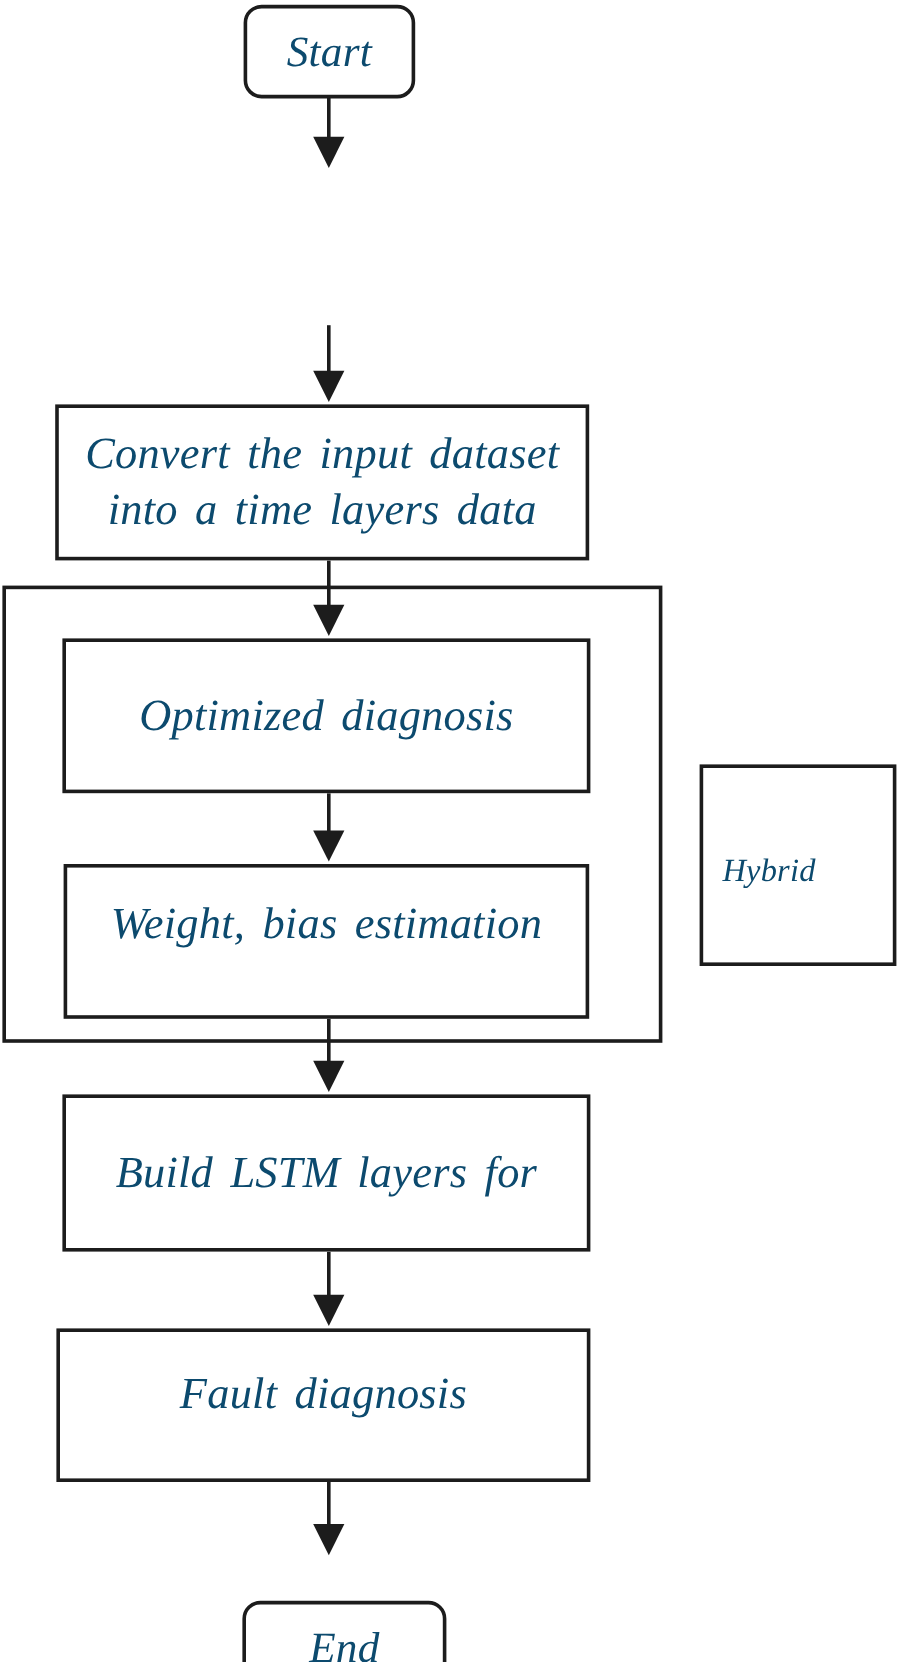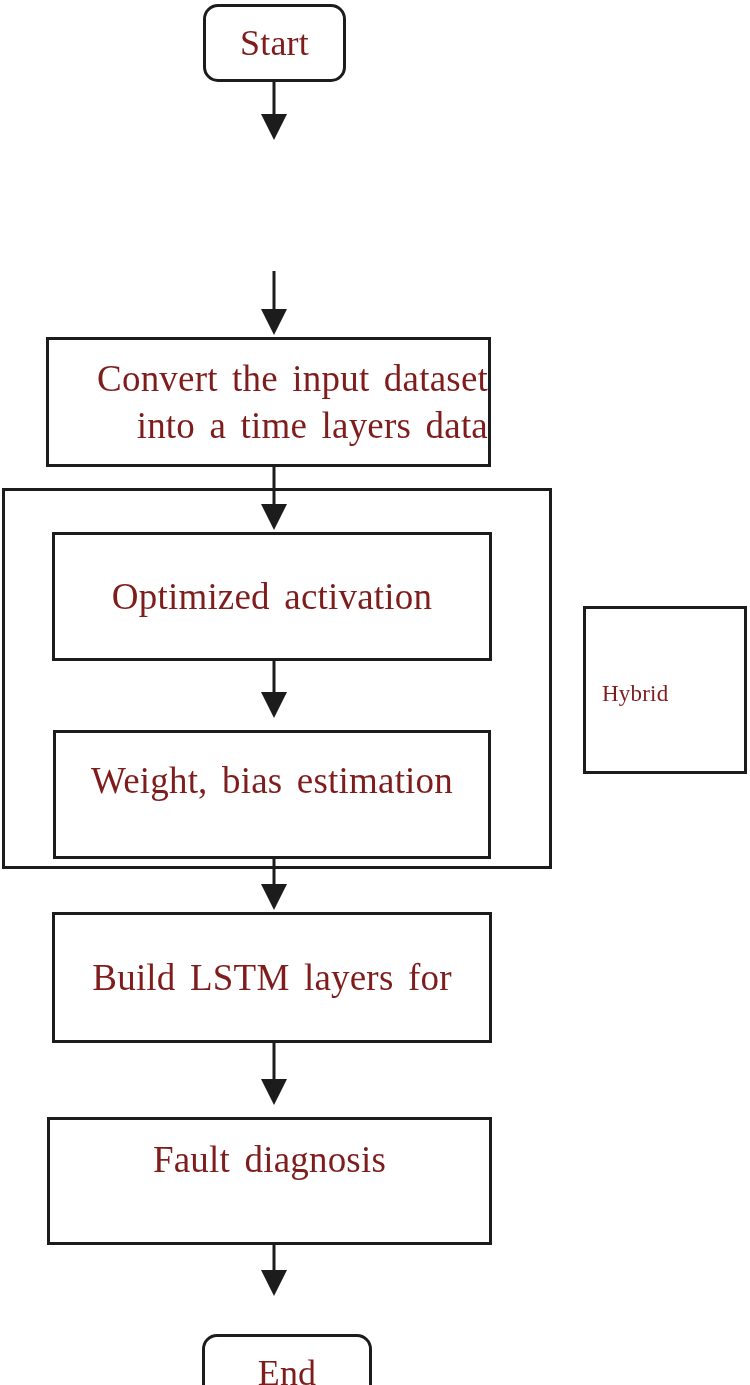--- a/index.html
+++ b/index.html
@@ -6,22 +6,23 @@
     margin: 0;
     padding: 0;
     background: #ffffff;
   }
   #stage {
     position: relative;
     width: 750px;
     height: 1385px;
     background: #ffffff;
     font-family: "Liberation Serif", "DejaVu Serif", serif;
-    color: #7f1d1d;
+    color: #0c4a6e;
     overflow: hidden;
+    font-style: italic;
   }
   #arrows {
     position: absolute;
     left: 0;
     top: 0;
     width: 750px;
     height: 1385px;
   }
   .node {
     position: absolute;
@@ -37,45 +38,45 @@
     line-height: 47px;
     word-spacing: 5px;
     letter-spacing: 0.2px;
   }
   .terminator {
     border-radius: 15px;
     font-size: 36px;
   }
   .top-align {
     justify-content: flex-start;
-    margin-top: 10px;
   }
   .container-frame {
     position: absolute;
     box-sizing: border-box;
     border: 3px solid #1c1c1c;
     background: transparent;
   }
   .label-box {
     align-items: flex-start;
     text-align: left;
-    font-size: 23px;
+    font-size: 27px;
     line-height: 48px;
+    margin-top: 31px;
   }
 
   
   #node-start   { left: 203px; top: 4px;    width: 143px; height: 78px; }
   #node-load    { left: 44px;  top: 142px;  width: 449px; height: 129px; }
-  #node-convert { left: 46px;  top: 337px;  width: 445px; height: 130px; align-items: flex-end; }
+  #node-convert { left: 46px;  top: 337px;  width: 445px; height: 130px; }
   #hybrid-frame { left: 2px;   top: 488px;  width: 550px; height: 381px; }
   #node-opt     { left: 52px;  top: 532px;  width: 440px; height: 129px; }
   #node-weight  { left: 53px;  top: 720px;  width: 438px; height: 129px; padding-top: 24px; }
   #node-hybrid  { left: 583px; top: 606px;  width: 164px; height: 168px; padding: 8px 0 0 16px; }
   #node-build   { left: 52px;  top: 912px;  width: 440px; height: 131px; gap: 32px; }
-  #node-fault   { left: 47px;  top: 1107px; width: 445px; height: 128px; padding-top: 16px; }
+  #node-fault   { left: 47px;  top: 1107px; width: 445px; height: 128px; padding-top: 28px; }
   #node-end     { left: 202px; top: 1334px; width: 170px; height: 79px; }
 
   .arrow-line { stroke: #1c1c1c; stroke-width: 3px; }
   .arrow-head { fill: #1c1c1c; }
 </style>
 </head>
 <body>
 
 <div id="stage">
 
@@ -116,21 +117,21 @@
     <div>Start</div>
   </div>
 
 
   <div class="node" id="node-convert">
     <div>Convert the input dataset</div>
     <div>into a time layers data</div>
   </div>
 
   <div class="node" id="node-opt">
-    <div>Optimized activation</div>
+    <div>Optimized diagnosis</div>
   </div>
 
   <div class="node top-align" id="node-weight">
     <div>Weight, bias estimation</div>
   </div>
 
   <div class="node label-box" id="node-hybrid">
     <div>Hybrid</div>
   </div>
 

